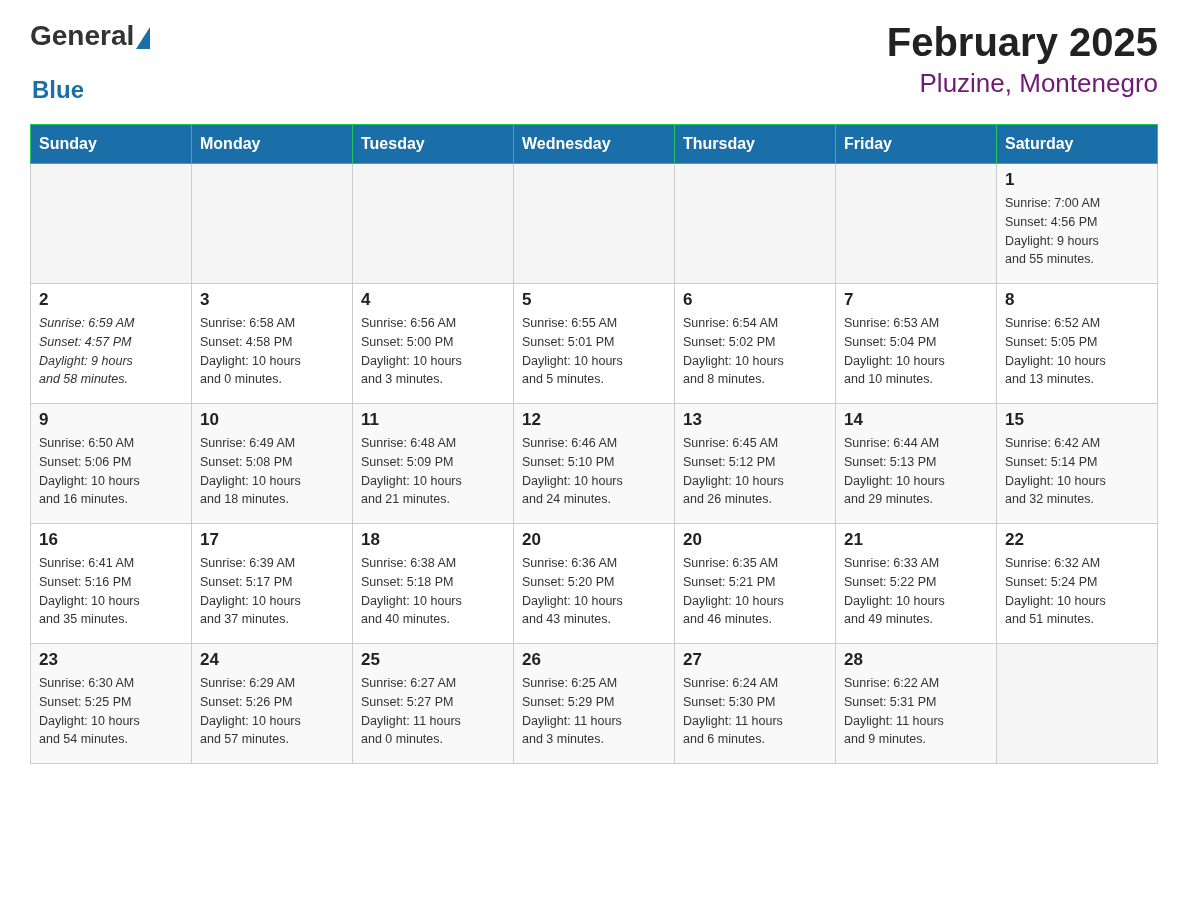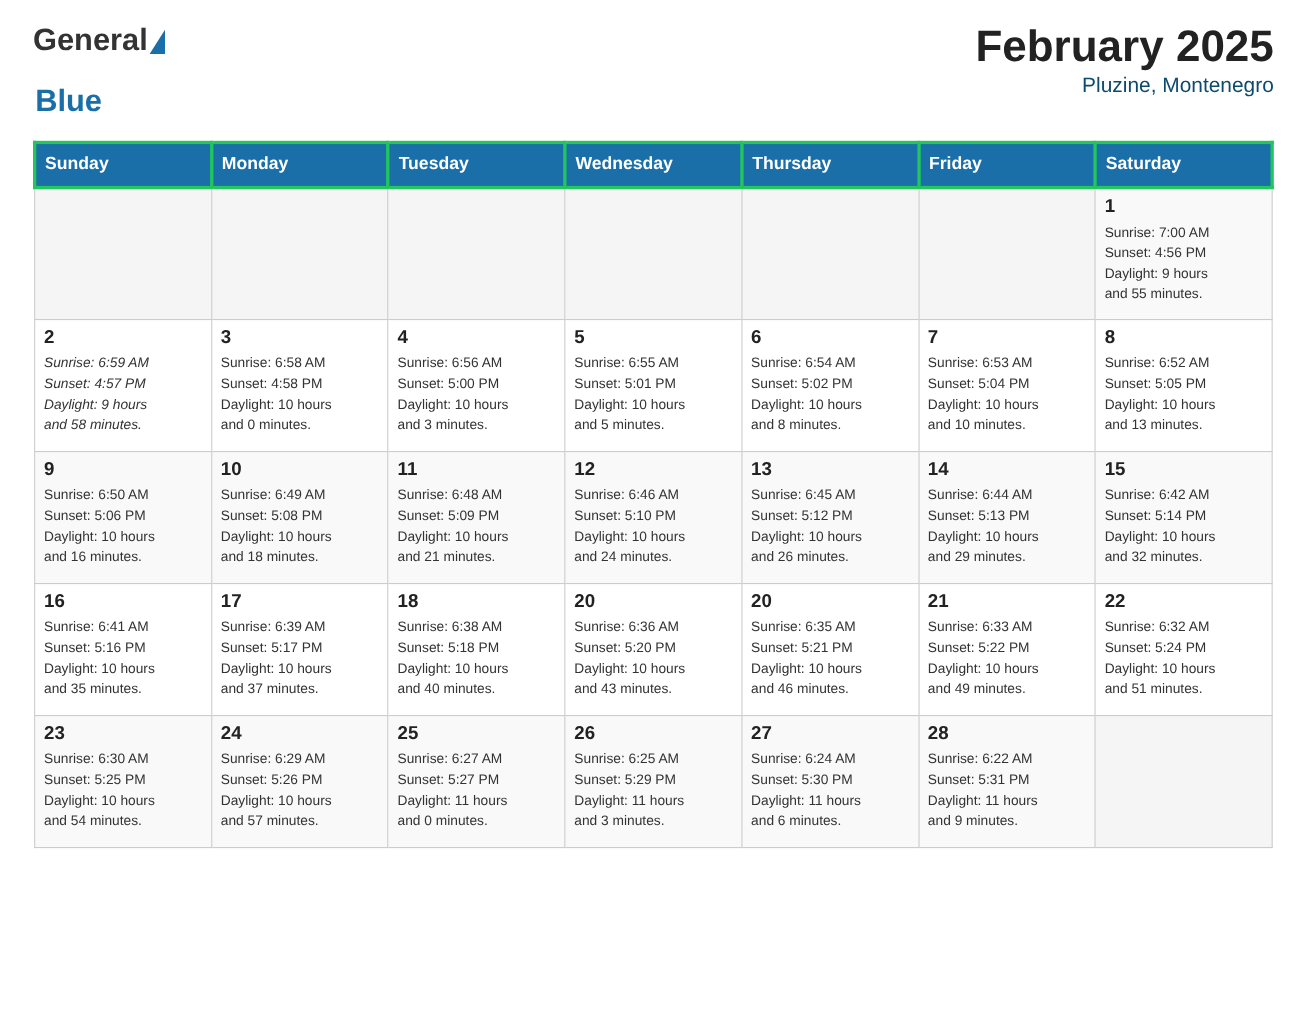--- a/index.html
+++ b/index.html
@@ -34,53 +34,53 @@
     .logo-triangle {
       width: 0;
       height: 0;
       border-left: 14px solid transparent;
       border-right: 0px solid transparent;
       border-bottom: 22px solid #1a6fa8;
       margin-left: 2px;
       margin-top: 4px;
     }
     .logo-blue {
-      font-size: 28px;
+      font-size: 24px;
       font-weight: bold;
       color: #1a6fa8;
       margin-top: -4px;
       margin-left: 2px;
     }
     .title-section {
       text-align: right;
     }
     .month-title {
       font-size: 40px;
       font-weight: bold;
       color: #222;
       line-height: 1.1;
     }
     .location {
-      font-size: 19px;
-      color: #0c4a6e;
+      font-size: 26px;
+      color: #701a75;
       margin-top: 4px;
     }
     .calendar {
       width: 100%;
       border-collapse: collapse;
       table-layout: fixed;
     }
     .calendar th {
       background-color: #1a6fa8;
       color: #fff;
       font-size: 16px;
       font-weight: bold;
       padding: 10px 8px;
       text-align: left;
-      border: 3px solid #22c55e;
+      border: 1px solid #22c55e;
     }
     .calendar td {
       vertical-align: top;
       border: 1px solid #ccc;
       padding: 6px 8px;
       height: 120px;
       width: 14.28%;
       font-size: 13px;
       color: #333;
       background: #fff;

